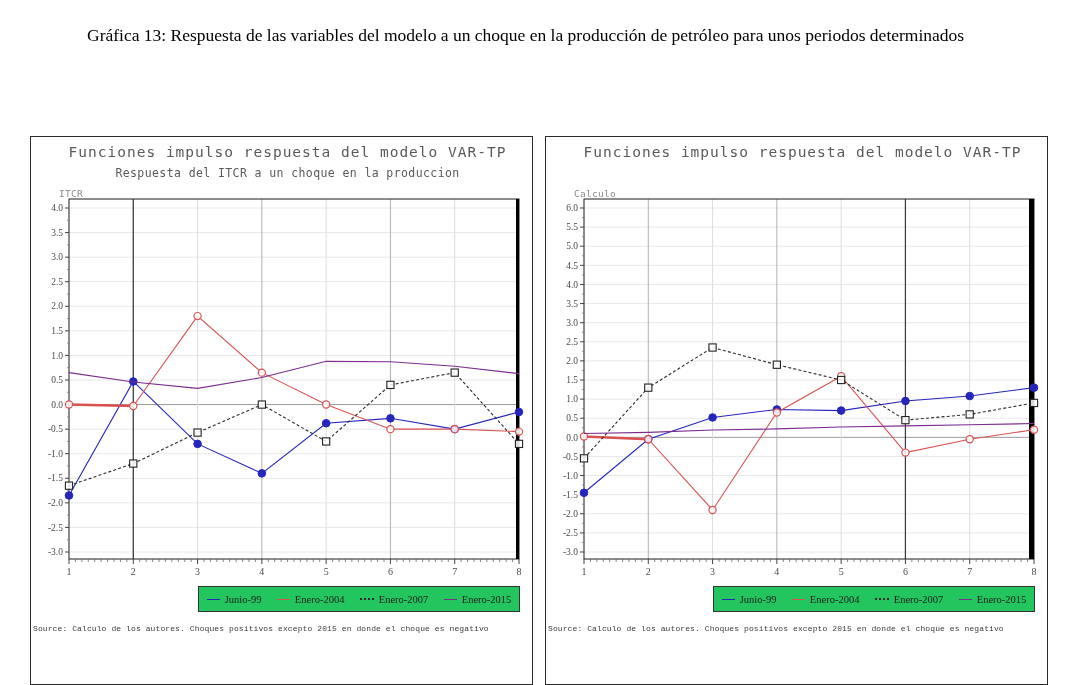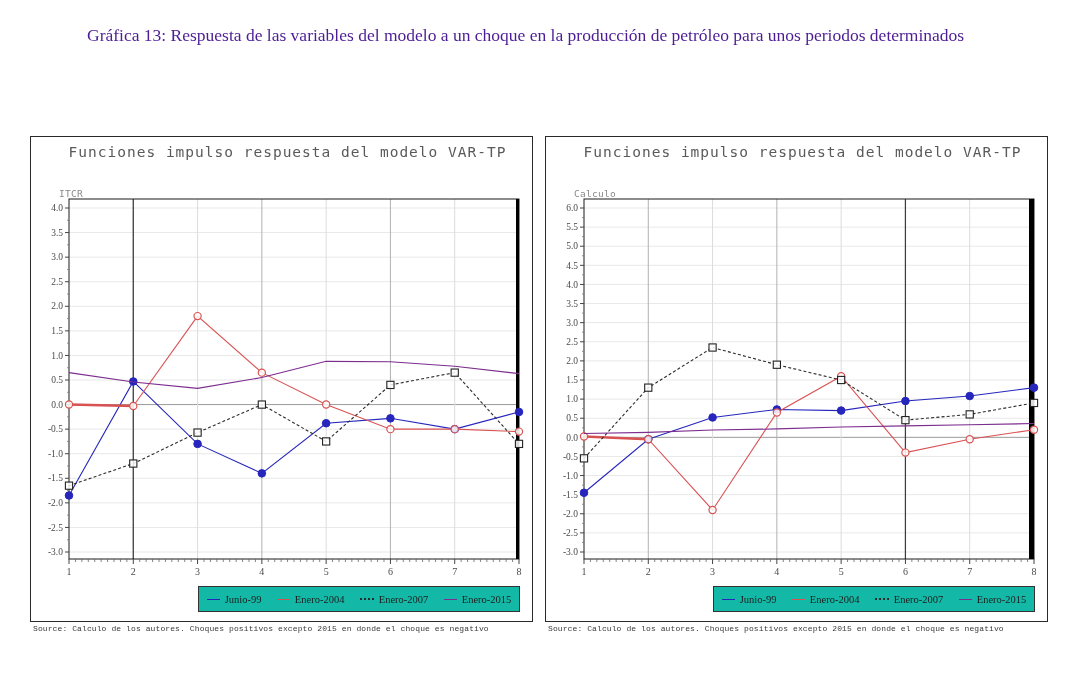--- a/index.html
+++ b/index.html
@@ -1,45 +1,46 @@
 <!DOCTYPE html>
 <html><head>
 <meta charset="utf-8">
 <style>
   html,body{margin:0;padding:0;background:#ffffff;}
   #page{position:relative;width:1076px;height:685px;background:#fff;overflow:hidden;
         font-family:"Liberation Sans",sans-serif;}
   .doc-title{position:absolute;left:87px;top:22px;width:912px;
-             font-family:"Liberation Serif",serif;font-size:17.5px;line-height:27px;color:#4c1d95;}
-  .panel{position:absolute;top:136px;width:503px;height:486px;border:1px solid #2a2a2a;background:#fff;box-sizing:border-box;}
+             font-family:"Liberation Serif",serif;font-size:17.5px;line-height:27px;color:#000000;}
+  .panel{position:absolute;top:136px;width:503px;height:549px;border:1px solid #2a2a2a;background:#fff;box-sizing:border-box;}
   .panel.left{left:30px;}
   .panel.right{left:545px;}
   .chart-title{position:absolute;top:7px;left:0;width:100%;text-align:center;padding-left:12px;box-sizing:border-box;
                font-family:"DejaVu Sans Mono",monospace;font-size:14.5px;letter-spacing:1px;color:#5a5a5a;white-space:nowrap;}
   .chart-subtitle{position:absolute;top:29px;left:0;width:100%;text-align:center;padding-left:12px;box-sizing:border-box;
                font-family:"DejaVu Sans Mono",monospace;font-size:11.5px;letter-spacing:0.4px;color:#5a5a5a;white-space:nowrap;}
   .ylab{position:absolute;top:51px;left:5px;font-family:"DejaVu Sans Mono",monospace;font-size:9.5px;color:#8a8a8a;letter-spacing:0.3px;margin-left:23px;}
   svg.plot{position:absolute;left:0;top:0;}
   .legend{position:absolute;left:167px;top:449px;width:322px;height:26px;border:1px solid #333;box-sizing:border-box;
-          display:flex;align-items:center;justify-content:space-around;background:#14b8a6;}
+          display:flex;align-items:center;justify-content:space-around;background:#22c55e;}
   .legend-item{display:flex;align-items:center;gap:5px;font-family:"Liberation Serif",serif;font-size:10.5px;color:#1d1d1d;white-space:nowrap;}
   .swatch{display:inline-block;width:13px;height:0;border-top:1.6px solid #000;}
   .swatch.dotted{border-top:2.6px dotted #111;width:14px;}
   .source{position:absolute;left:2px;top:487px;width:498px;
           font-family:Liberation Mono, monospace;font-size:8px;letter-spacing:0.1px;color:#3a3a3a;white-space:nowrap;}
 </style>
 </head>
 <body>
 
 <div id="page">
 
   <div class="doc-title">Gráfica 13: Respuesta de las variables del modelo a un choque en la producción de petróleo para unos periodos determinados</div>
 
   <section class="panel left">
     <div class="chart-title">Funciones impulso respuesta del modelo VAR-TP</div>
+    <div class="chart-subtitle">Respuesta del ITCR a un choque en la produccion</div>
     <div class="ylab">ITCR</div>
     <svg class="plot" width="503" height="445">
         <line x1="38" y1="71" x2="488" y2="71" stroke="#e8e8e8" stroke-width="1"></line>
         <line x1="38" y1="95.57142857142857" x2="488" y2="95.57142857142857" stroke="#e8e8e8" stroke-width="1"></line>
         <line x1="38" y1="120.14285714285714" x2="488" y2="120.14285714285714" stroke="#e8e8e8" stroke-width="1"></line>
         <line x1="38" y1="144.71428571428572" x2="488" y2="144.71428571428572" stroke="#e8e8e8" stroke-width="1"></line>
         <line x1="38" y1="169.28571428571428" x2="488" y2="169.28571428571428" stroke="#e8e8e8" stroke-width="1"></line>
         <line x1="38" y1="193.85714285714286" x2="488" y2="193.85714285714286" stroke="#e8e8e8" stroke-width="1"></line>
         <line x1="38" y1="218.42857142857142" x2="488" y2="218.42857142857142" stroke="#e8e8e8" stroke-width="1"></line>
         <line x1="38" y1="243" x2="488" y2="243" stroke="#e8e8e8" stroke-width="1"></line>

